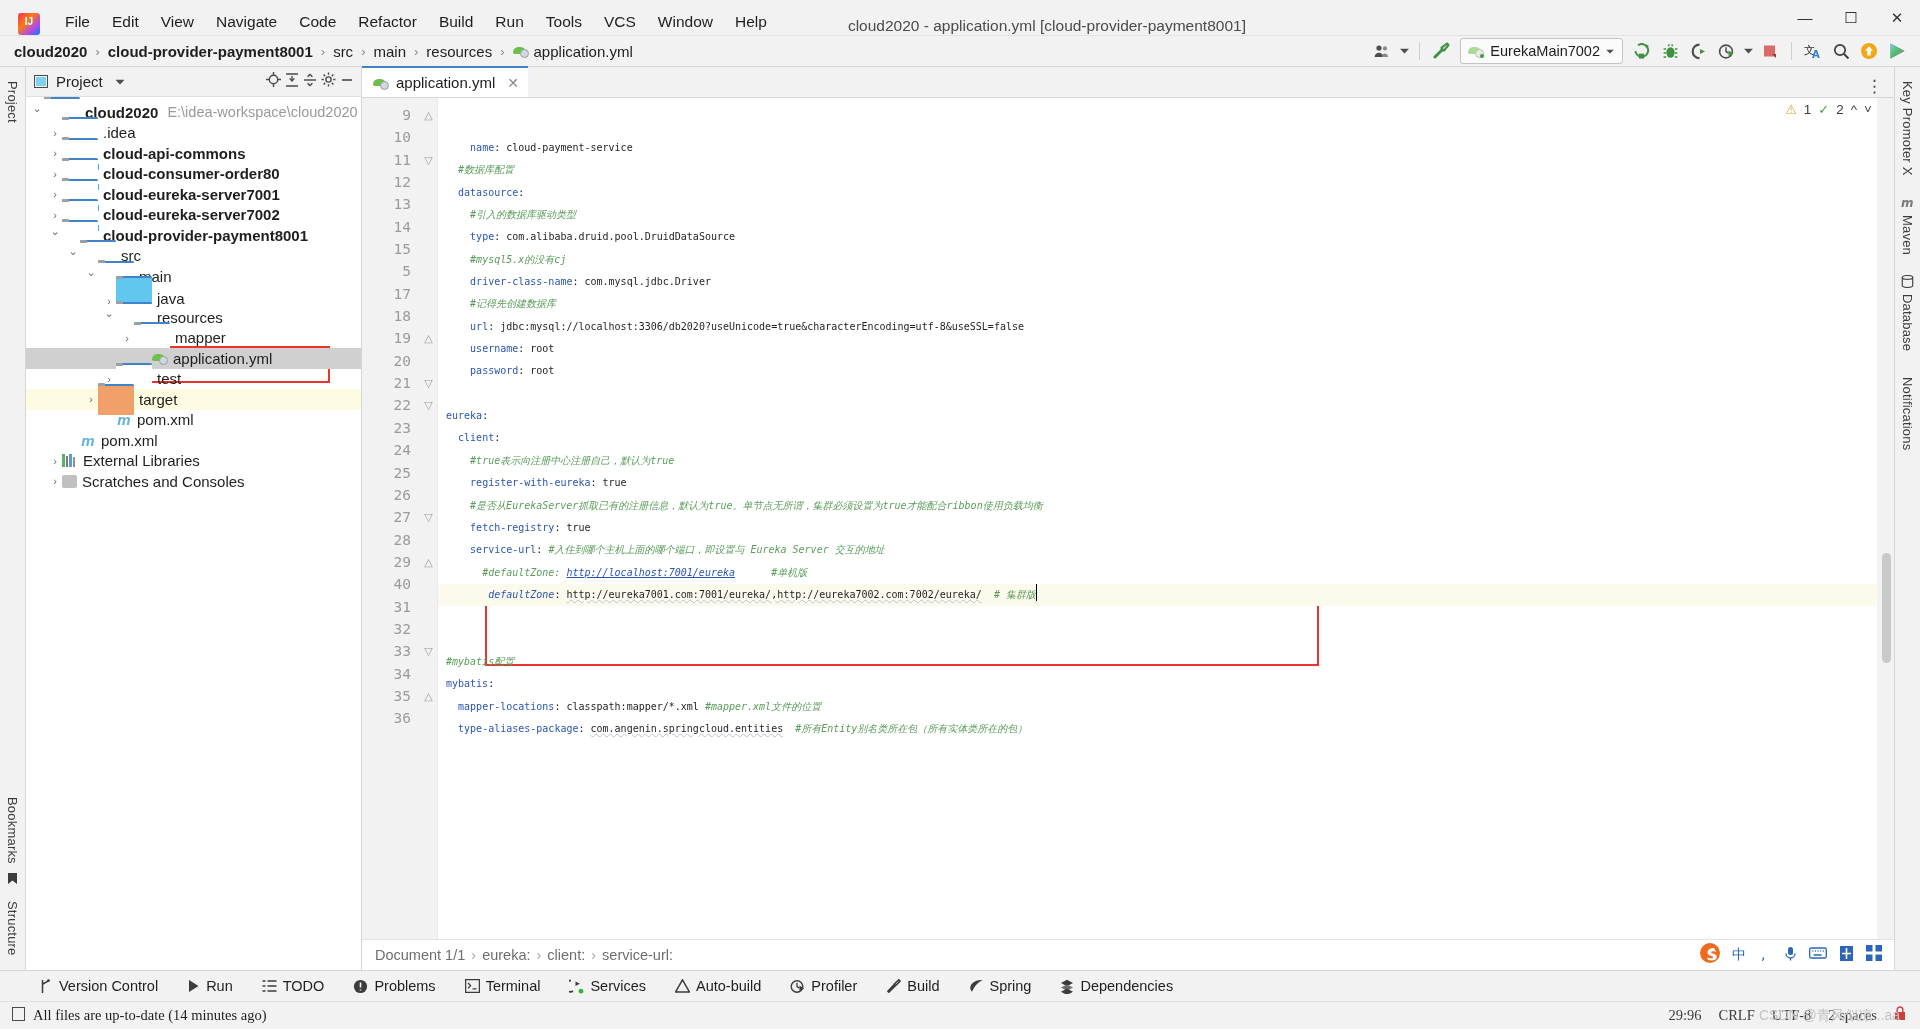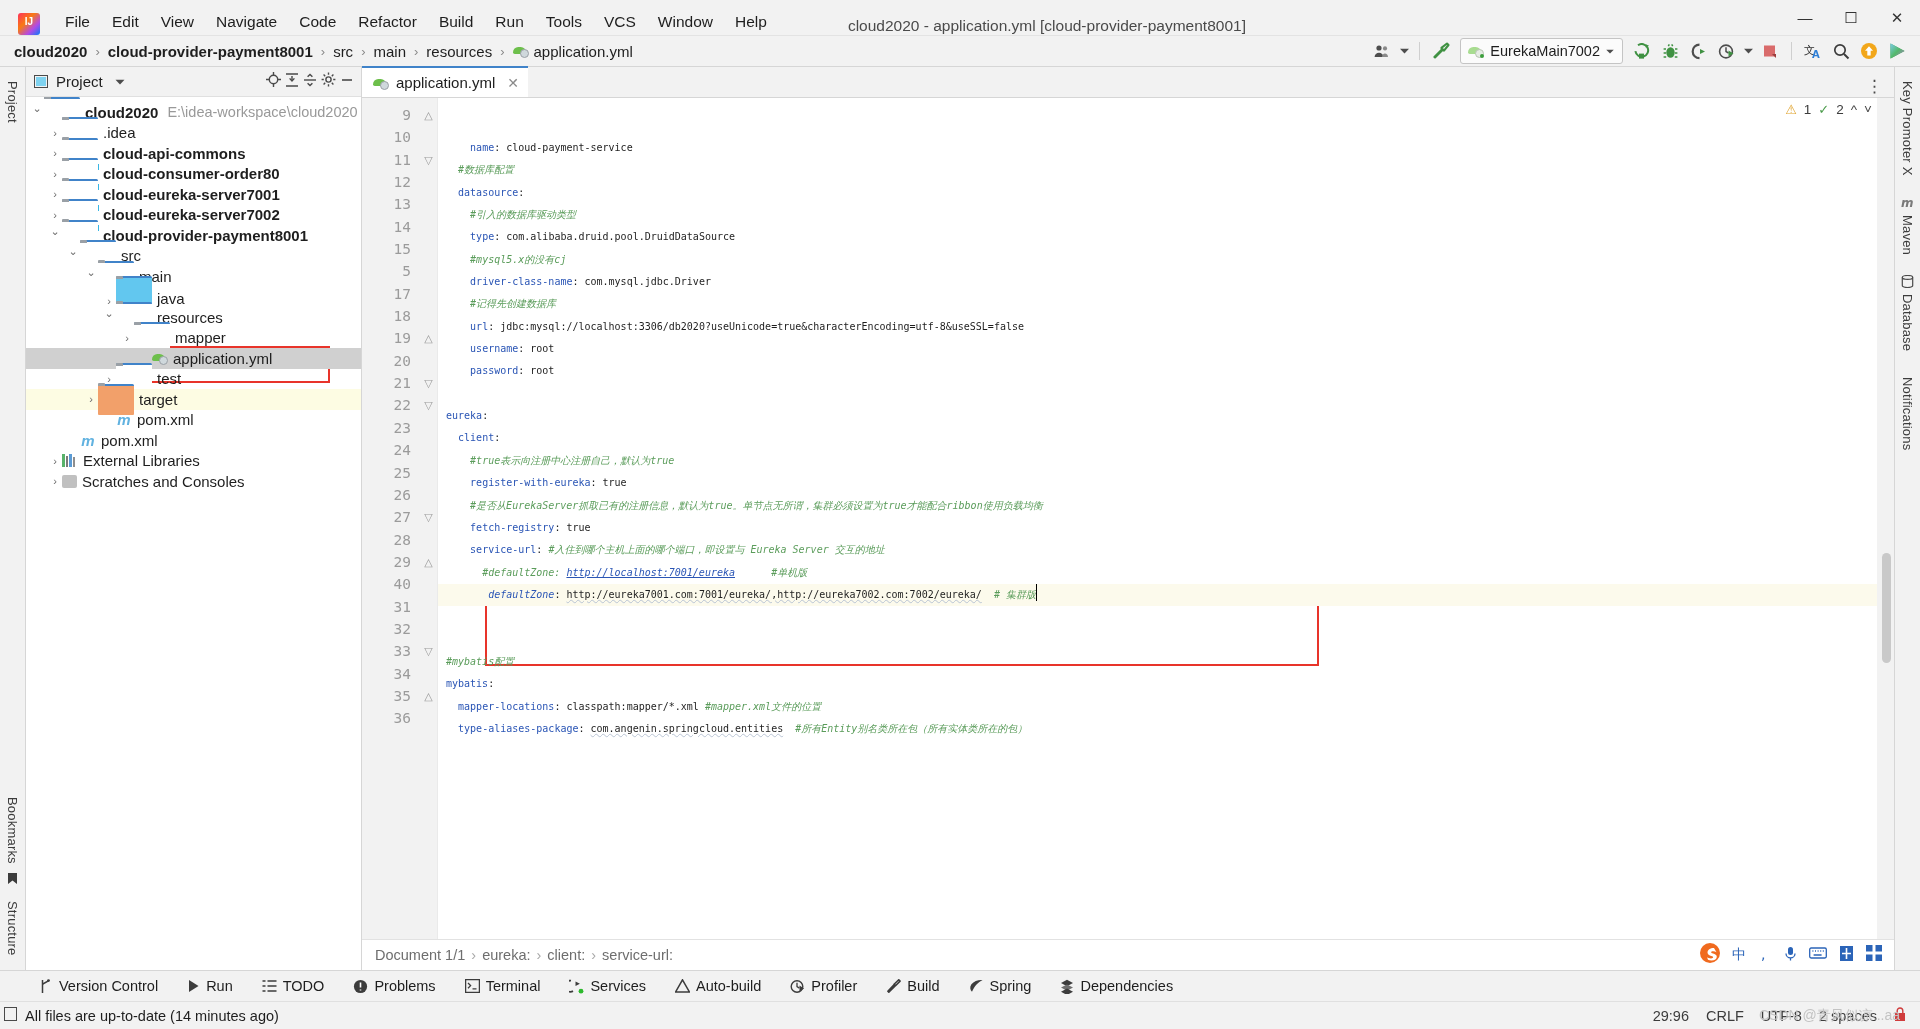--- a/index.html
+++ b/index.html
@@ -110,21 +110,21 @@
 
   
   .docbar{height:30px;background:#fff;border-top:1px solid #e2e2e2;display:flex;align-items:center;flex:none;padding-left:10px;}
   .docbar .bc{display:flex;align-items:center;font-size:14.5px;color:#6e6e6e;}
   .docbar .bc span{padding:0 3px;}
   .docbar .sep{color:#a8a8a8;}
   .tray{margin-left:auto;display:flex;align-items:center;gap:11px;padding-right:12px;}
 
   .toolwin{height:30px;background:#f2f2f2;border-top:1px solid #d6d6d6;display:flex;align-items:center;gap:7px;flex:none;padding-left:28px;}
   .tw{display:flex;align-items:center;gap:6px;padding:3px 11px;font-size:14.5px;color:#1e1e1e;border-radius:3px;white-space:nowrap;}
-  .statusbar{height:27px;background:#f2f2f2;border-top:1px solid #e0e0e0;display:flex;align-items:center;padding-left:4px;font-size:14.5px;color:#1e1e1e;flex:none;}
+  .statusbar{height:27px;background:#f2f2f2;border-top:1px solid #e0e0e0;display:flex;align-items:center;padding-left:12px;font-size:14.5px;color:#1e1e1e;flex:none;font-family:Liberation Serif, serif;}
   .status-right{margin-left:auto;display:flex;align-items:center;gap:17px;padding-right:14px;color:#3c3c3c;}
   .wm{position:absolute;right:20px;bottom:4px;font-size:14px;color:#c3c3c3;}
 
   .icon-svg{display:block;}
 </style>
 </head>
 <body>
 
 <div class="app">
 

